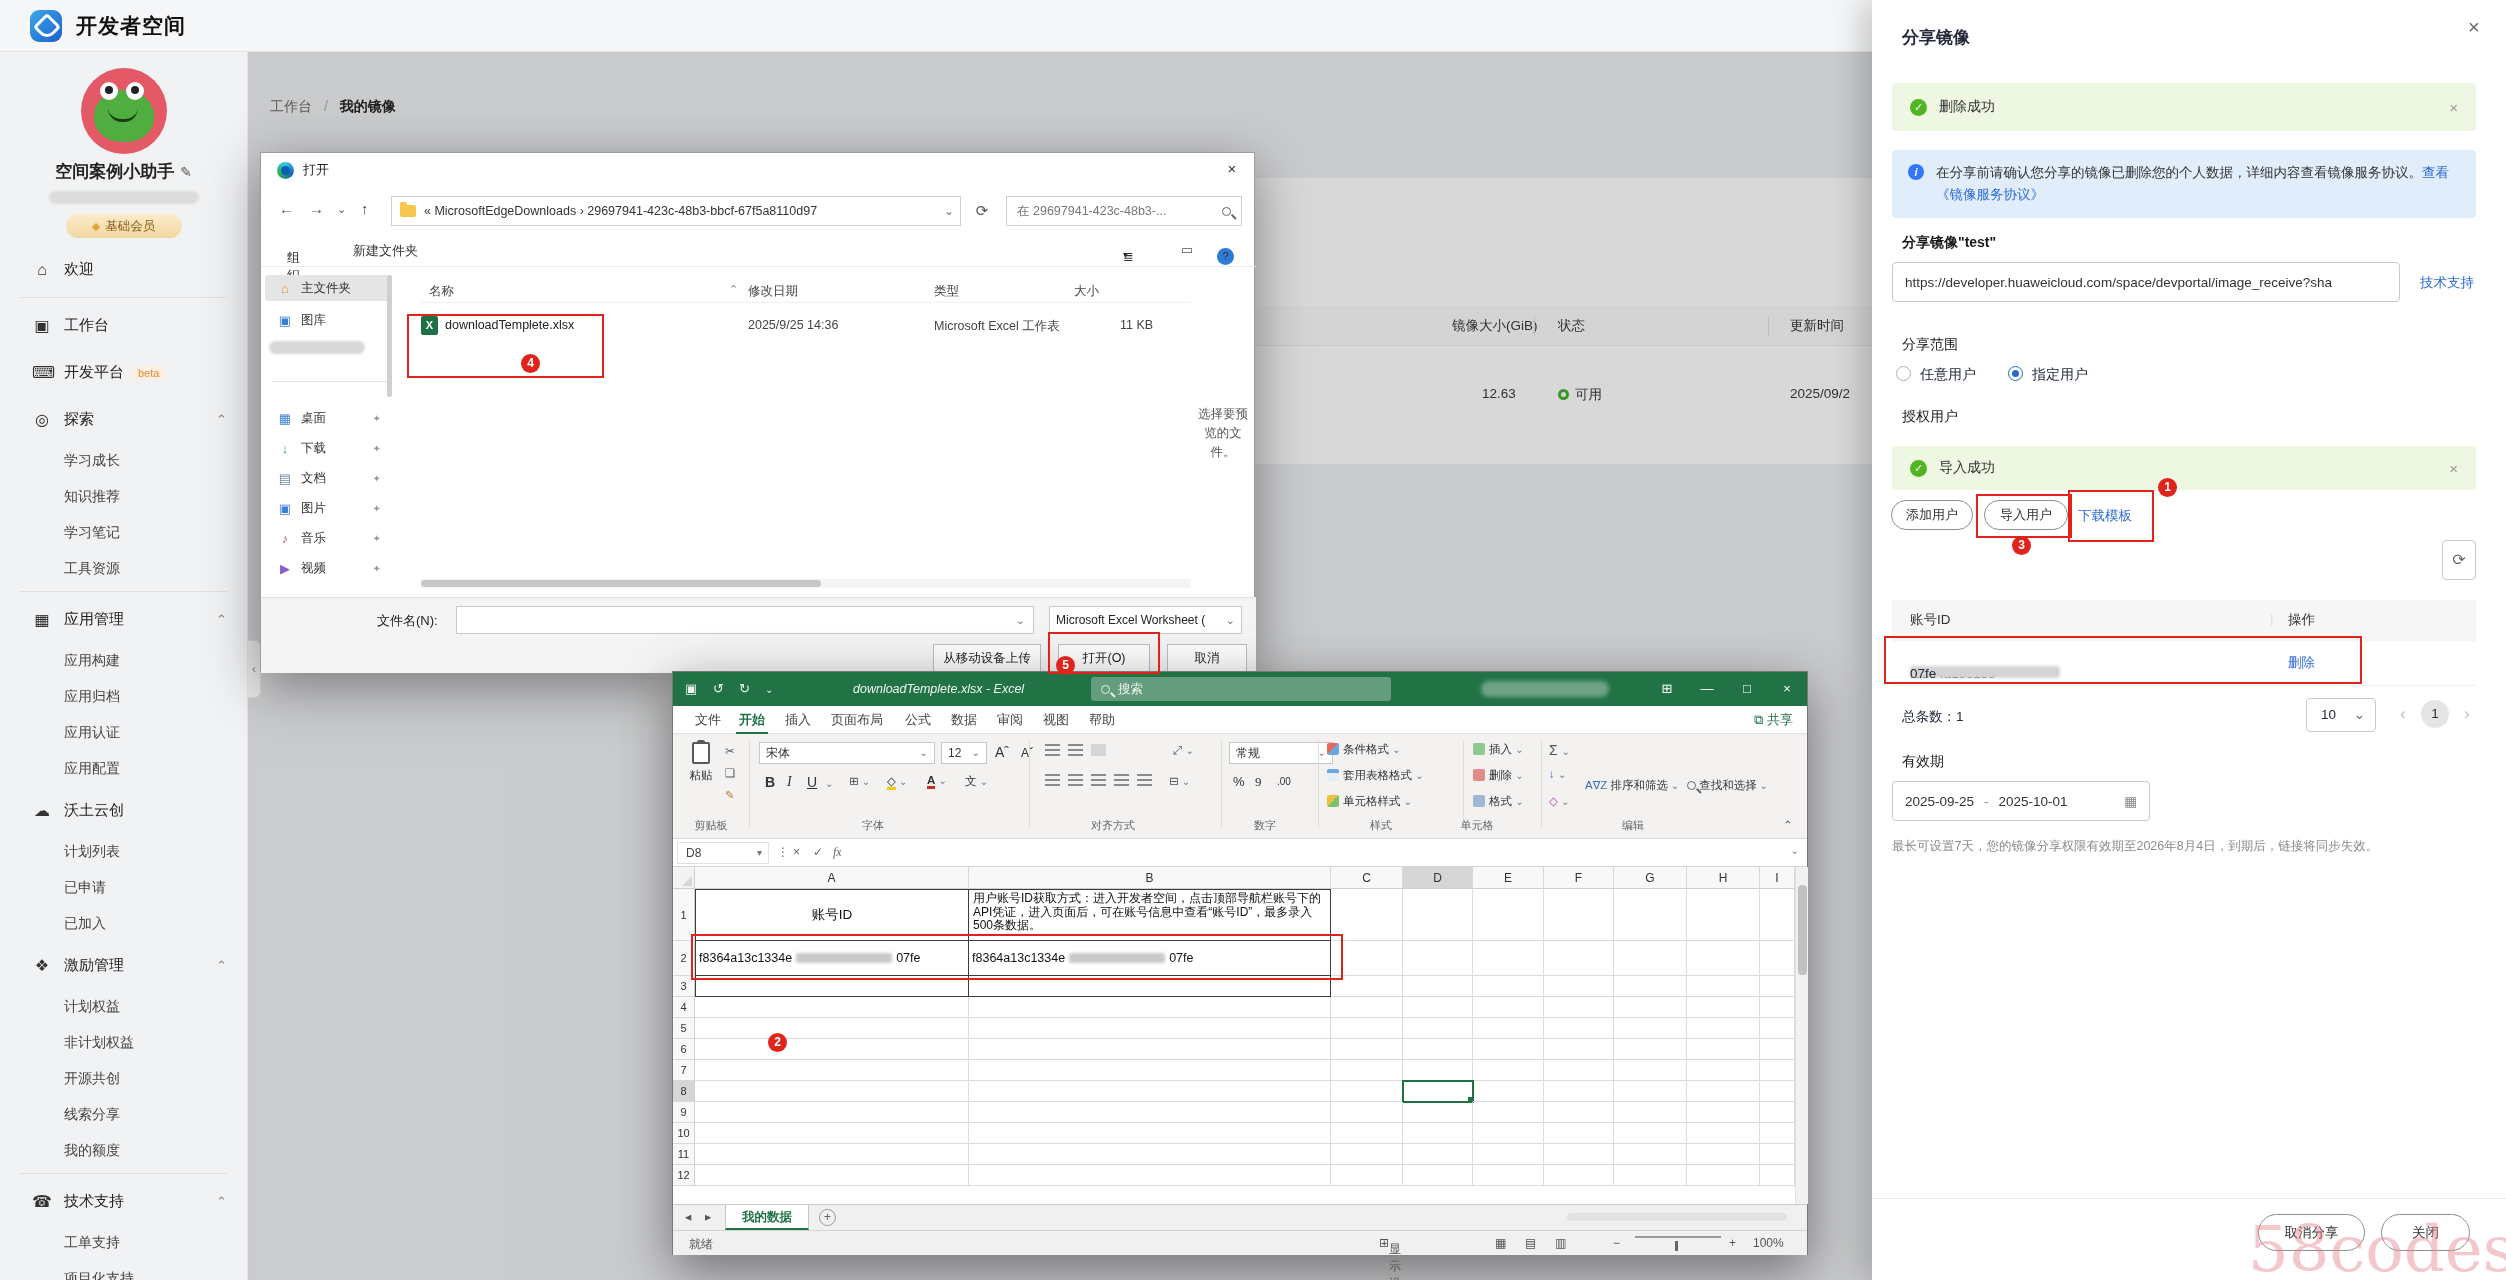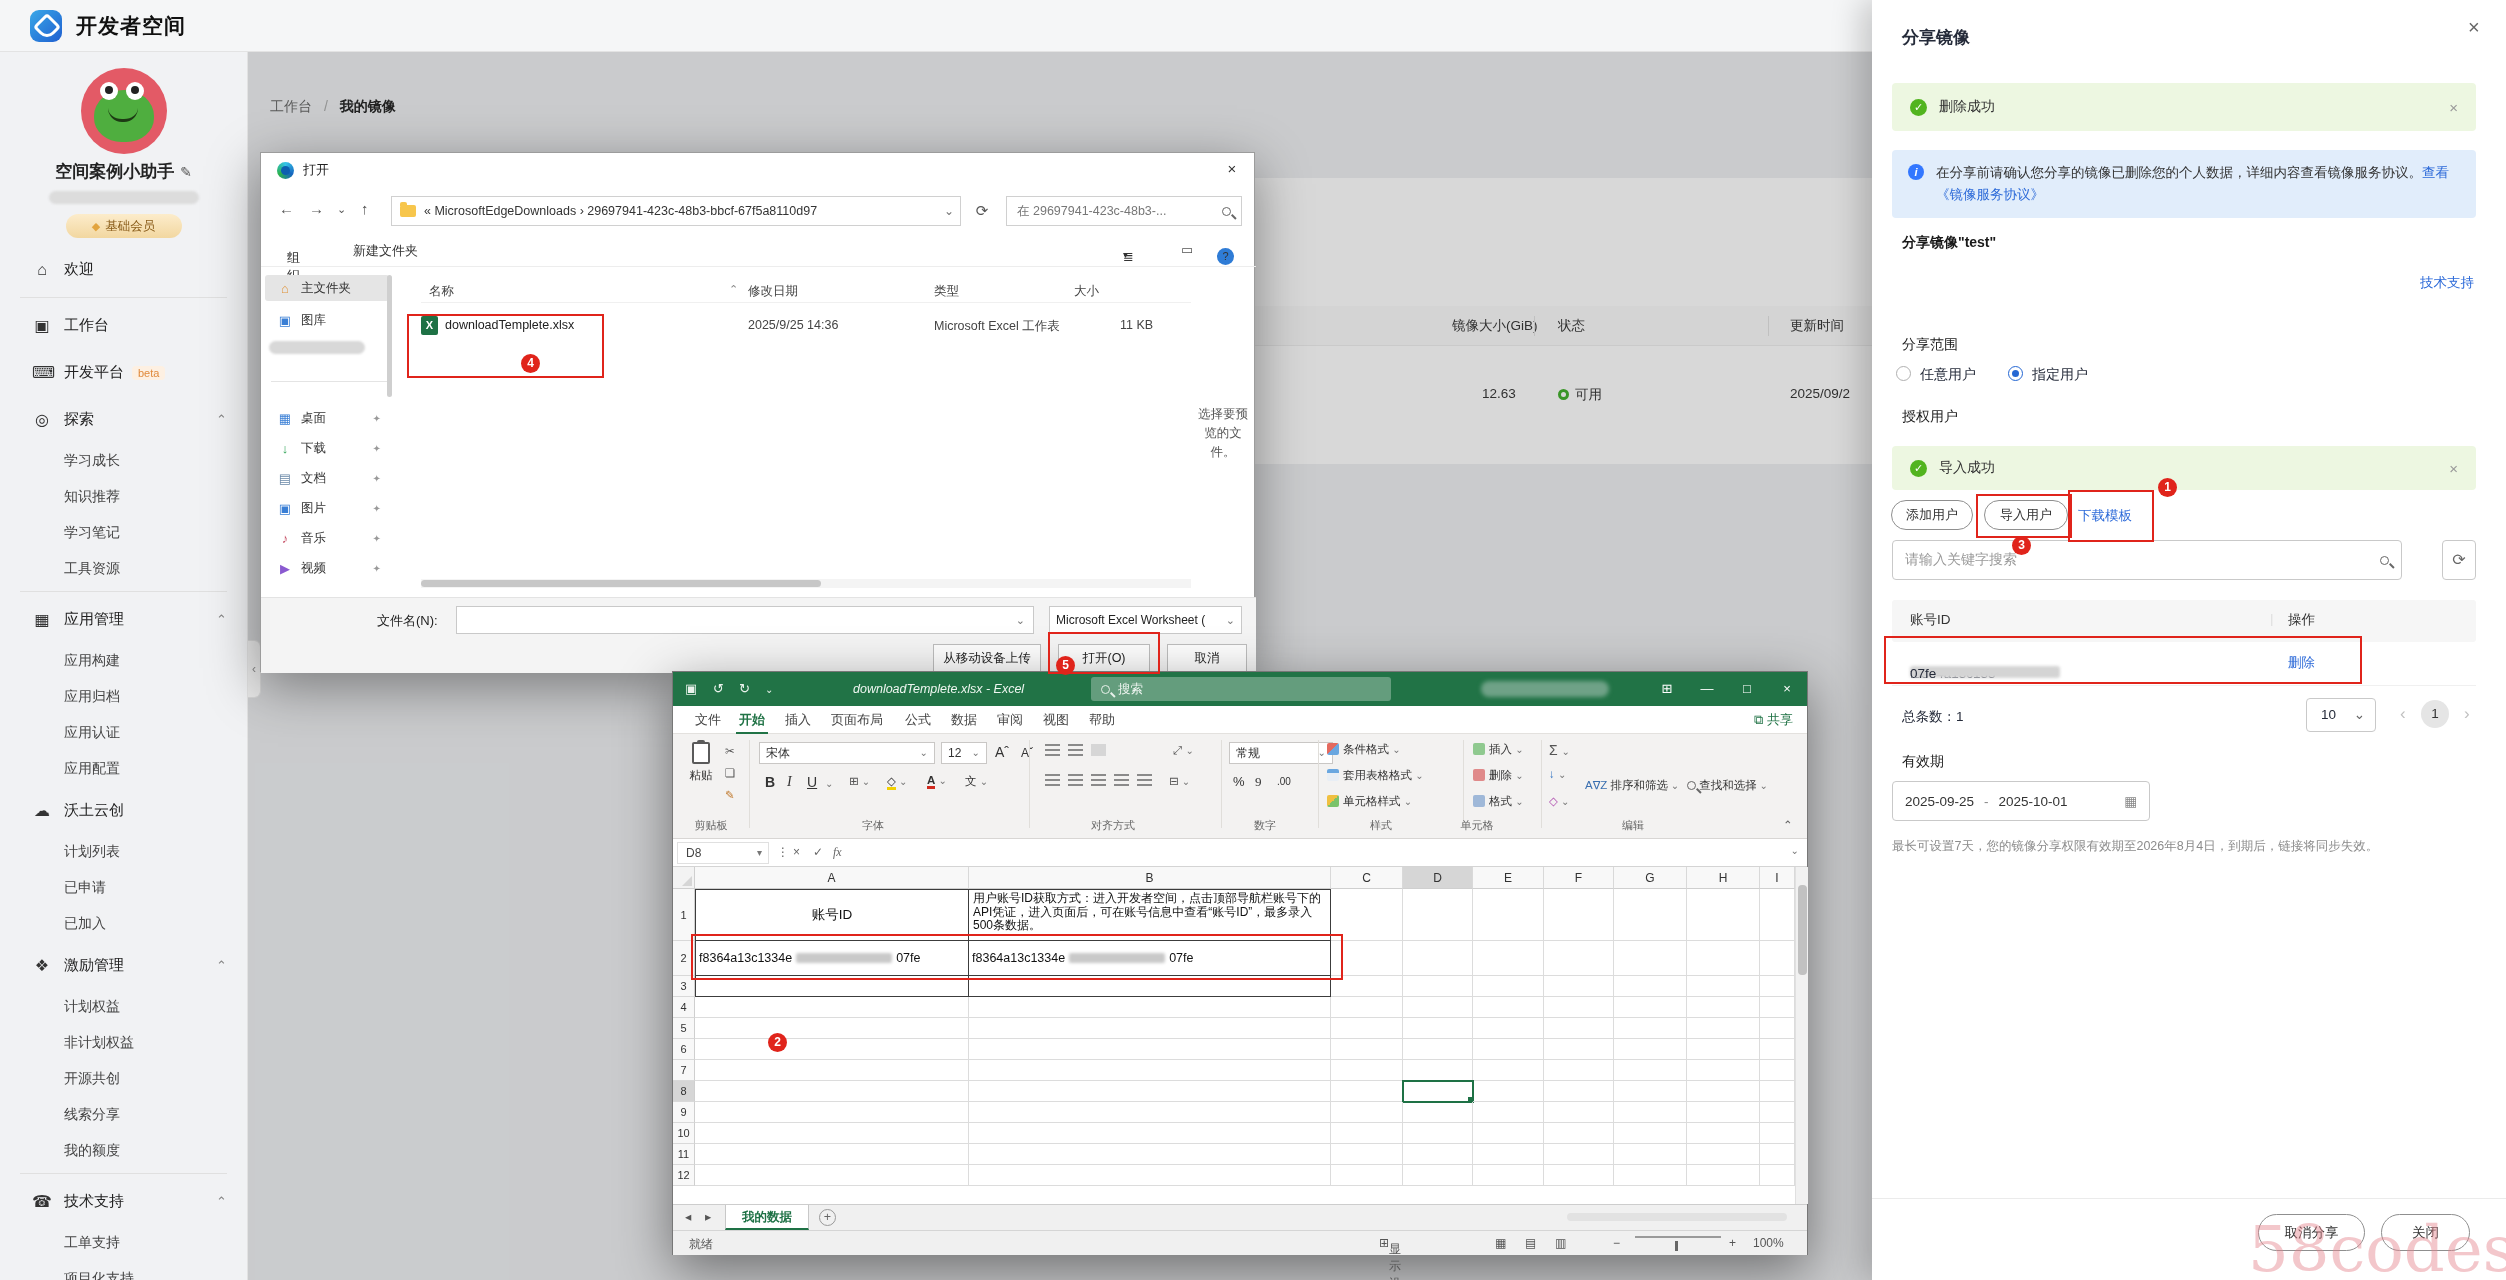--- a/index.html
+++ b/index.html
@@ -683,39 +683,36 @@
     <div class="toast" style="top:83px">
       <span class="okc">✓</span>
       <span class="tx">删除成功</span>
       <span class="xx">×</span>
     </div>
     <div class="infobox">
       <span class="ib">i</span>
       <span>在分享前请确认您分享的镜像已删除您的个人数据，详细内容查看镜像服务协议。</span><span class="link">查看《镜像服务协议》</span>
     </div>
     <div class="d-lbl" style="top:234px;font-weight:bold">分享镜像"test"</div>
+    <div class="d-input" style="left:20px;top:262px;width:508px;height:40px;font-size:13.5px;white-space:nowrap;overflow:hidden">https://developer.huaweicloud.com/space/devportal/image_receive?sha</div>
     <span class="link" style="position:absolute;left:548px;top:274px;font-size:13.5px">技术支持</span>
     <div class="d-lbl" style="top:336px">分享范围</div>
     <span class="radio" style="left:24px;top:366px"></span>
     <span style="position:absolute;left:48px;top:366px">任意用户</span>
     <span class="radio sel" style="left:136px;top:366px"></span>
     <span style="position:absolute;left:160px;top:366px">指定用户</span>
     <div class="d-lbl" style="top:408px">授权用户</div>
     <div class="toast" style="top:446px;height:44px">
       <span class="okc">✓</span>
       <span class="tx">导入成功</span>
       <span class="xx">×</span>
     </div>
     <div class="pill" style="left:19px;top:500px;width:82px">添加用户</div>
     <div class="pill" style="left:112px;top:500px;width:84px">导入用户</div>
     <span class="link" style="position:absolute;left:206px;top:507px;font-size:13.5px">下载模板</span>
-    <div class="d-input" style="left:20px;top:540px;width:510px;height:40px;color:#9a9a9a">
-      <span>请输入关键字搜索</span>
-      <div class="mag" style="margin-left:auto"></div>
-    </div>
     <div class="refr">⟳</div>
     <div class="d-table-h">
       <span style="left:18px">账号ID</span>
       <span style="left:378px;color:#ddd">|</span>
       <span style="left:396px">操作</span>
     </div>
     <div class="d-row">
       <span style="left:18px">
           <span>f8364a13c133</span>
           <span class="idblur"></span>

